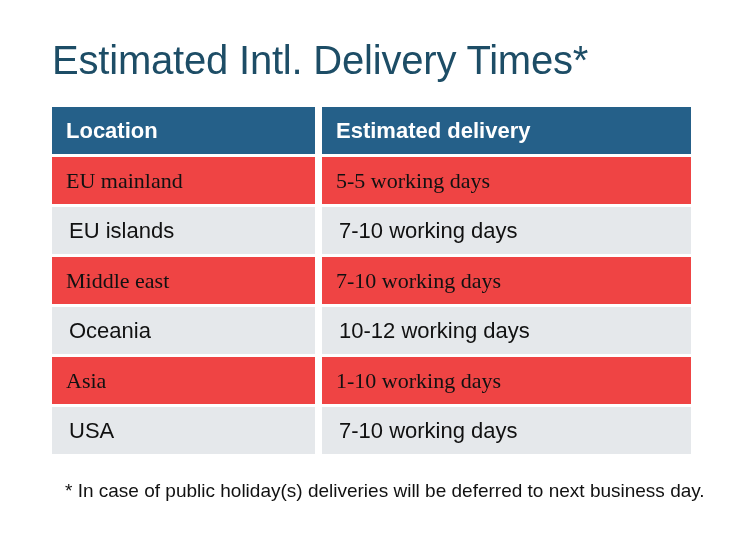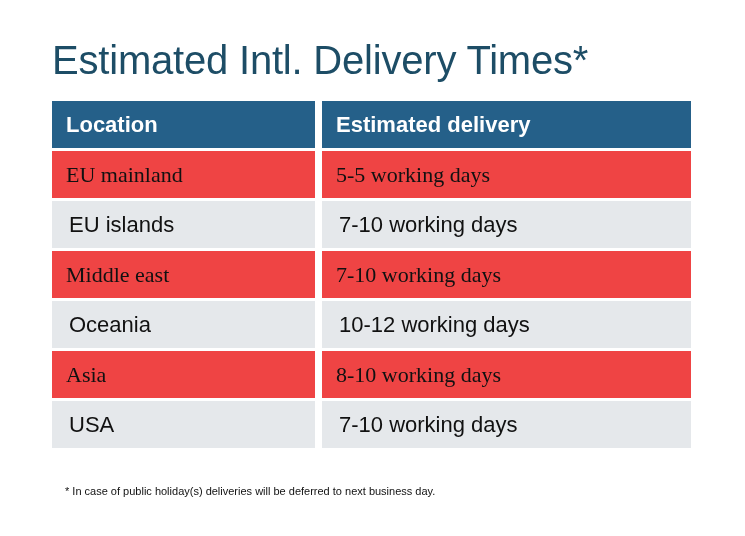--- a/index.html
+++ b/index.html
@@ -31,21 +31,21 @@
     line-height: 44px;
     font-weight: 400;
     color: #1d4d66;
     letter-spacing: -0.2px;
     white-space: nowrap;
   }
 
   .delivery-table {
     position: absolute;
     left: 52px;
-    top: 101px;
+    top: 107px;
     width: 639px;
   }
 
   .trow {
     display: flex;
     width: 100%;
     height: 47px;
     margin-bottom: 3px;
     gap: 7px;
   }
@@ -73,21 +73,21 @@
     font-size: 22px;
   }
 
   .row-dark .cell { background: #ef4444; font-family: Liberation Serif, serif; }
   .row-light .cell { background: #e5e8eb; padding-left: 17px; }
 
   .footnote {
     position: absolute;
     left: 65px;
     top: 481px;
-    font-size: 11px;
+    font-size: 19px;
     line-height: 20px;
     color: #111111;
     white-space: nowrap;
   }
 </style>
 </head>
 <body>
 
 <div class="page">
 
@@ -115,21 +115,21 @@
       <div class="cell cell-delivery">7-10 working days</div>
     </div>
 
     <div class="trow row-light">
       <div class="cell cell-location">Oceania</div>
       <div class="cell cell-delivery">10-12 working days</div>
     </div>
 
     <div class="trow row-dark">
       <div class="cell cell-location">Asia</div>
-      <div class="cell cell-delivery">8-10 working days</div>
+      <div class="cell cell-delivery">1-10 working days</div>
     </div>
 
     <div class="trow row-light">
       <div class="cell cell-location">USA</div>
       <div class="cell cell-delivery">7-10 working days</div>
     </div>
 
   </div>
 
   <div class="footnote">* In case of public holiday(s) deliveries will be deferred to next business day.</div>

